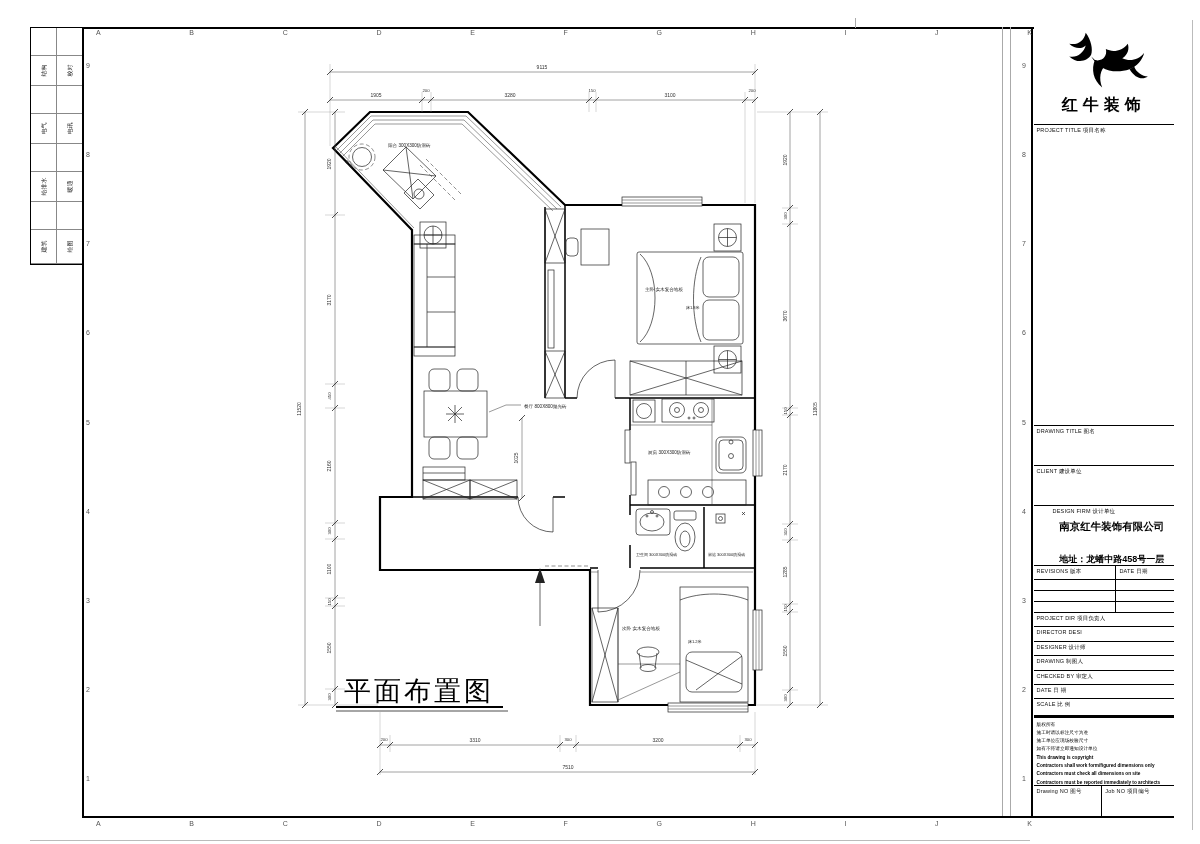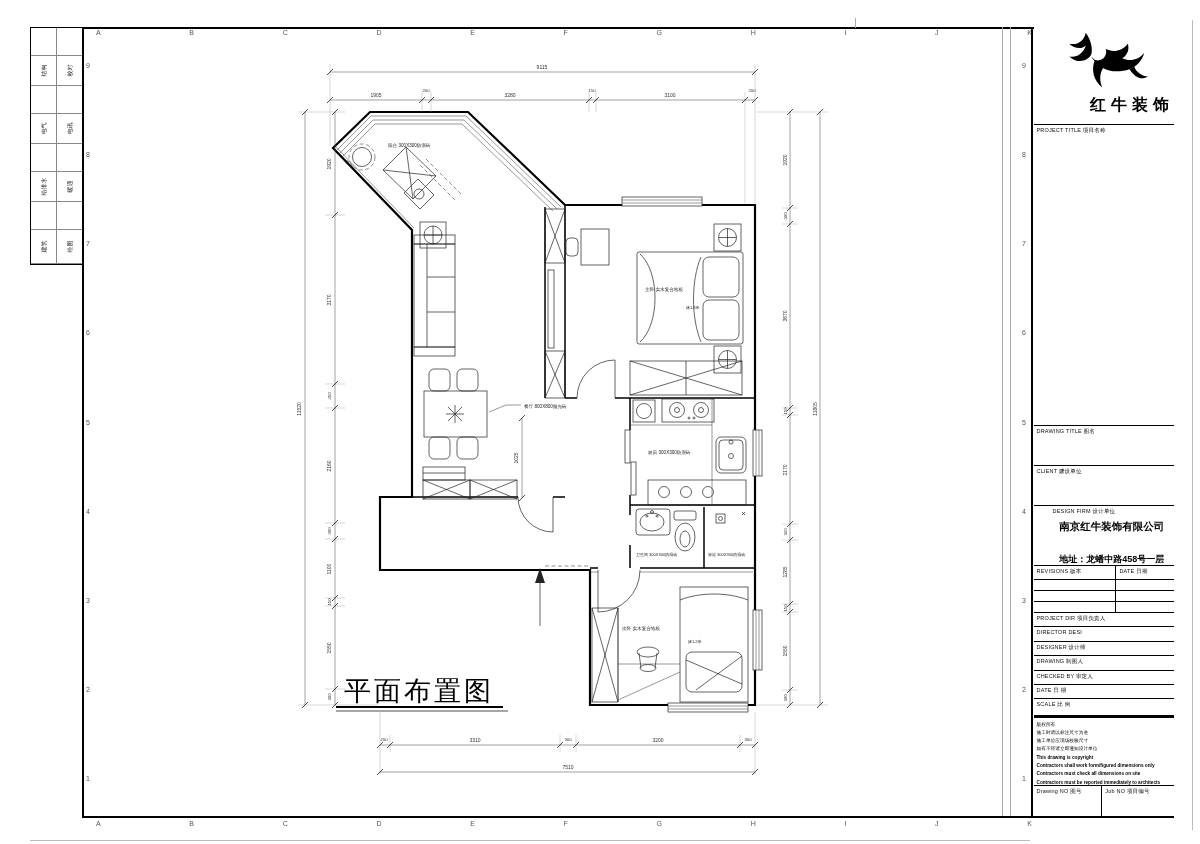--- a/index.html
+++ b/index.html
@@ -20,21 +20,21 @@
          border:1.4px solid #000;display:grid;grid-template-columns:1fr 1fr;
          grid-template-rows:28px 30px 28px 30px 28px 30px 28px 1fr;background:#fff;}
   .strip .c{border-right:.6px solid #888;border-bottom:.6px solid #888;
             display:flex;align-items:center;justify-content:center;overflow:hidden;}
   .strip .c span{display:block;transform:rotate(-90deg);font-size:6px;color:#222;white-space:nowrap;}
   
   .tblock{position:absolute;left:1033.5px;top:27px;width:140.5px;height:789px;background:#fff;}
   .sec{position:absolute;left:0;width:100%;border-top:1px solid #000;box-sizing:border-box;}
   .slbl{font-size:5.5px;color:#111;padding:2px 0 0 3px;letter-spacing:.2px;}
   .brand{font-family:"DejaVu Serif",serif;font-weight:bold;font-size:16px;
-         letter-spacing:5px;text-align:right;color:#000;}
+         letter-spacing:5px;text-align:center;color:#000;}
   .firm{font-weight:bold;font-size:10.5px;text-align:center;color:#000;margin-top:5px;}
   .addr{font-weight:bold;font-size:9px;text-align:center;color:#000;margin-top:19px;}
   .twocol{position:absolute;top:0;bottom:0;left:58%;border-left:1px solid #000;}
   .rrow{position:absolute;left:0;width:100%;border-top:.7px solid #000;}
   .cpy{font-size:4.7px;line-height:8.3px;color:#000;padding:3px 0 0 3px;}
   .cpy .en{font-weight:bold;}
   .heavy{position:absolute;left:0;width:100%;height:2.6px;background:#000;}
   
   svg text{font-family:"Liberation Sans",sans-serif;}
   .w{stroke:#000;stroke-width:2.2;fill:none;stroke-linejoin:miter;}

